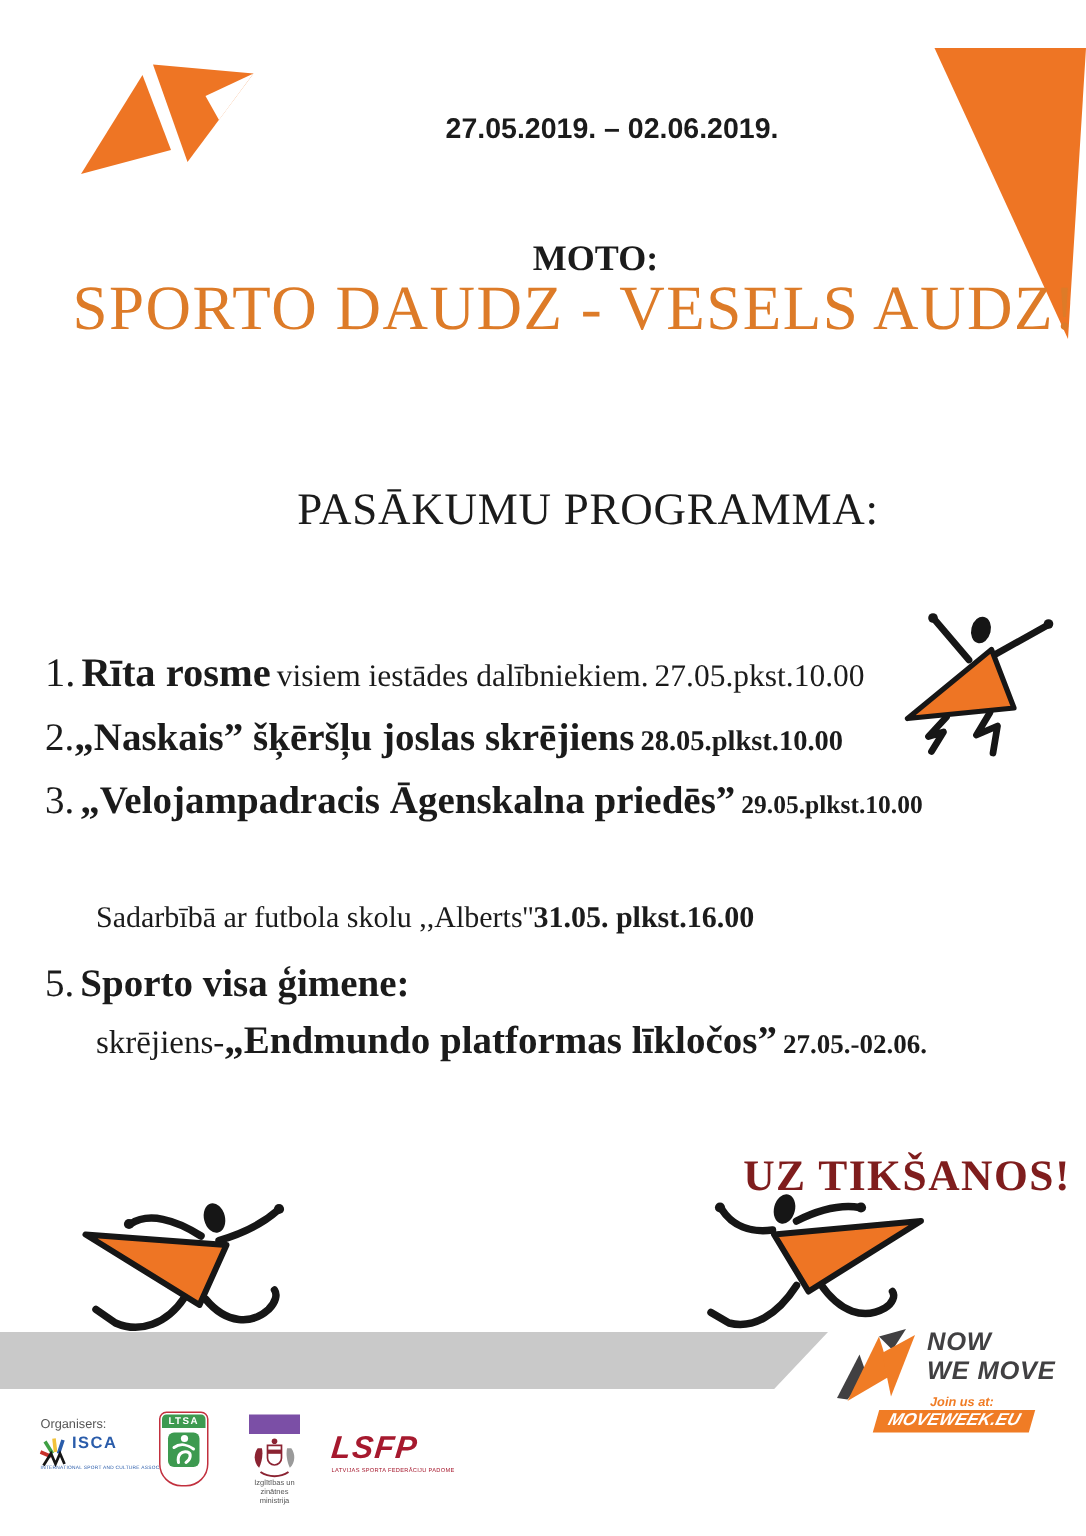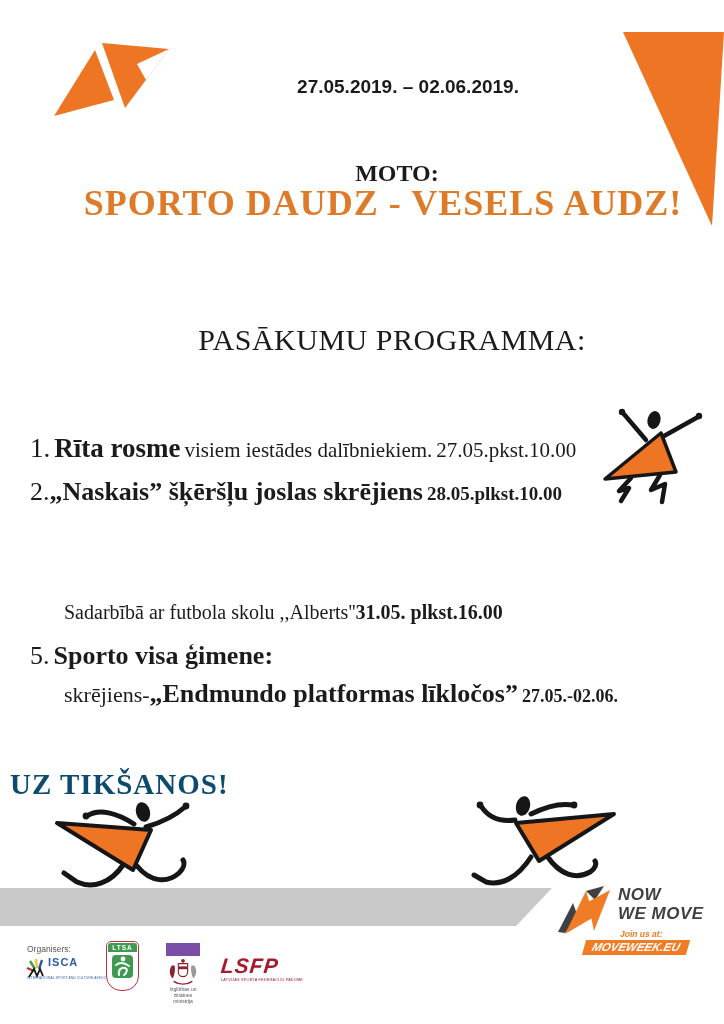--- a/index.html
+++ b/index.html
@@ -8,43 +8,43 @@
   .abs{position:absolute;}
   svg{display:block;}
 
   
   .hdr-title{left:212px;top:50px;width:392px;text-align:center;
              font-family:"Liberation Sans","DejaVu Sans",sans-serif;font-weight:bold;font-size:19px;line-height:24px;}
   .hdr-dates{left:212px;top:75px;width:392px;text-align:center;
              font-family:"Liberation Sans","DejaVu Sans",sans-serif;font-weight:bold;font-size:19px;line-height:24px;}
 
   .moto-label{left:70px;top:148px;width:654px;text-align:center;font-weight:bold;font-size:24px;margin-top:12px;}
-  .moto-text{left:42px;top:182px;width:682px;text-align:center;font-weight:bold;font-size:36px;
+  .moto-text{left:42px;top:182px;width:682px;text-align:center;font-weight:normal;font-size:42px;
              letter-spacing:1px;color:#DD7B28;}
 
   .prog-title{left:60px;top:284px;width:664px;text-align:center;font-size:30px;line-height:37px;letter-spacing:0.5px;}
 
   
   .item{position:absolute;left:30px;white-space:nowrap;}
   .sub{left:64px;}
   .n27{font-size:27px;}
   .b27{font-weight:bold;font-size:27px;}
   .r21{font-size:21px;}
   .b21{font-weight:normal;font-size:21px;}
   .n26{font-size:26px;}
   .b26{font-weight:bold;font-size:26px;}
   .b19{font-weight:bold;font-size:19px;}
   .b17{font-weight:bold;font-size:17px;}
   .r20{font-size:20px;}
   .b20{font-weight:bold;font-size:20px;margin-top:47px;}
   .r22{font-size:22px;}
   .b18{font-weight:bold;font-size:18px;}
 
-  .closing{left:10px;top:768px;width:704px;text-align:left;font-weight:bold;font-size:29px;
-           letter-spacing:1px;color:#0c4a6e;}
+  .closing{left:10px;top:768px;width:704px;text-align:right;font-weight:bold;font-size:29px;
+           letter-spacing:1px;color:#7f1d1d;}
 
   
   .band{left:0;top:888px;width:552px;height:38px;background:#C9C9C9;
         clip-path:polygon(0 0,100% 0,93.5% 100%,0 100%);}
 
   
   .nwm{left:556px;top:876px;width:168px;height:102px;}
   .nwm-mark{position:absolute;left:0;top:8px;}
   .nwm-now{position:absolute;left:62px;top:9px;font-family:"Liberation Sans",sans-serif;
            font-weight:bold;font-style:italic;font-size:17px;color:#414042;letter-spacing:0.5px;}
@@ -116,20 +116,23 @@
   </svg>
 
   <div class="item" style="top:433px"><span class="n27">1.</span>
     <span class="b27">Rīta rosme</span>
     <span class="r21">visiem iestādes dalībniekiem.</span>
     <span class="b21">27.05.pkst.10.00</span></div>
 
   <div class="item" style="top:477px"><span class="n26">2.</span><span class="b26">„Naskais” šķēršļu joslas skrējiens</span>
     <span class="b19">28.05.plkst.10.00</span></div>
 
+  <div class="item" style="top:519px"><span class="n26">3.</span>
+    <span class="b26">„Velojampadracis Āgenskalna priedēs”</span>
+    <span class="b17">29.05.plkst.10.00</span></div>
 
 
   <div class="item sub" style="top:601px"><span class="r20">Sadarbībā ar futbola skolu ,,Alberts''</span><span class="b20">31.05. plkst.16.00</span></div>
 
   <div class="item" style="top:641px"><span class="n26">5.</span>
     <span class="b26">Sporto visa ģimene:</span></div>
 
   <div class="item sub" style="top:679px"><span class="r22">skrējiens-</span><span class="b26">„Endmundo platformas līkločos”</span>
     <span class="b18">27.05.-02.06.</span></div>
 

